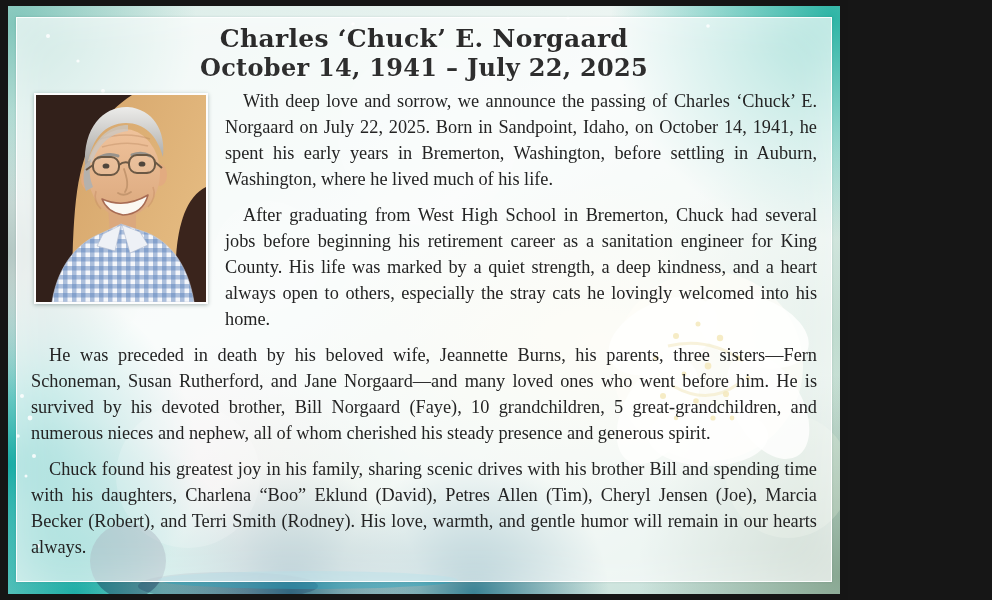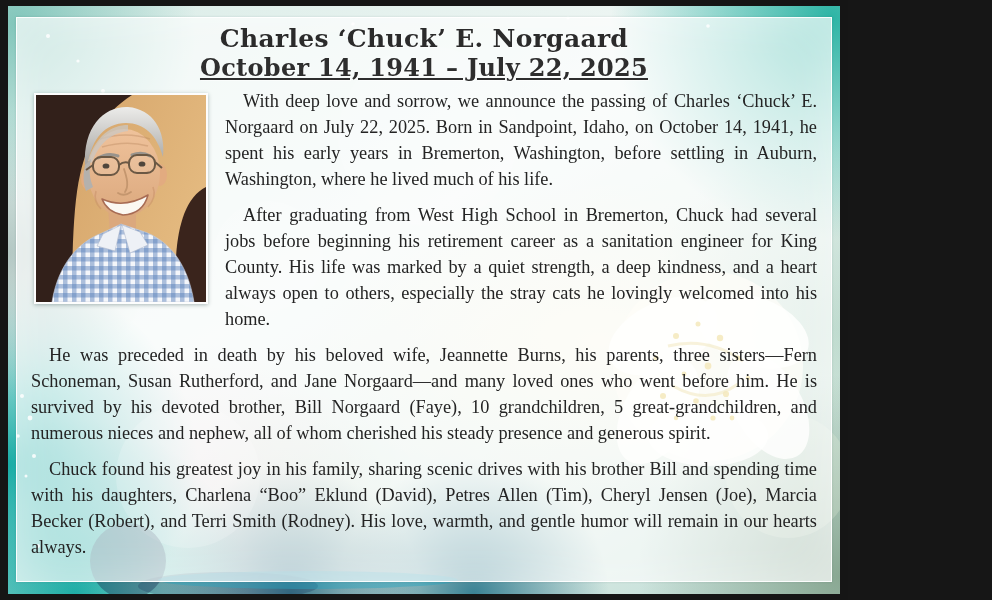--- a/index.html
+++ b/index.html
@@ -41,21 +41,20 @@
     margin:0;
     font:bold 25px/29px "DejaVu Serif", serif;
     color:#2b2b2b;letter-spacing:.3px;
     text-shadow:1px 1px 0 rgba(255,255,255,.5);
   }
   .hdr h2{
     margin:0 0 6px;
     font:bold 24px/29px "DejaVu Serif", serif;
     color:#2e2e2e;letter-spacing:.3px;
     text-shadow:1px 1px 0 rgba(255,255,255,.5);
-    text-decoration:underline;
   }
   .obit-body{
     font:18.3px/26px "Liberation Serif", serif;
     color:#242424;
     text-align:justify;
   }
   .obit-body p{margin:0 0 10px;text-indent:18px;}
   .obit-body p.clear{clear:left;}
   .photo{
     float:left;

